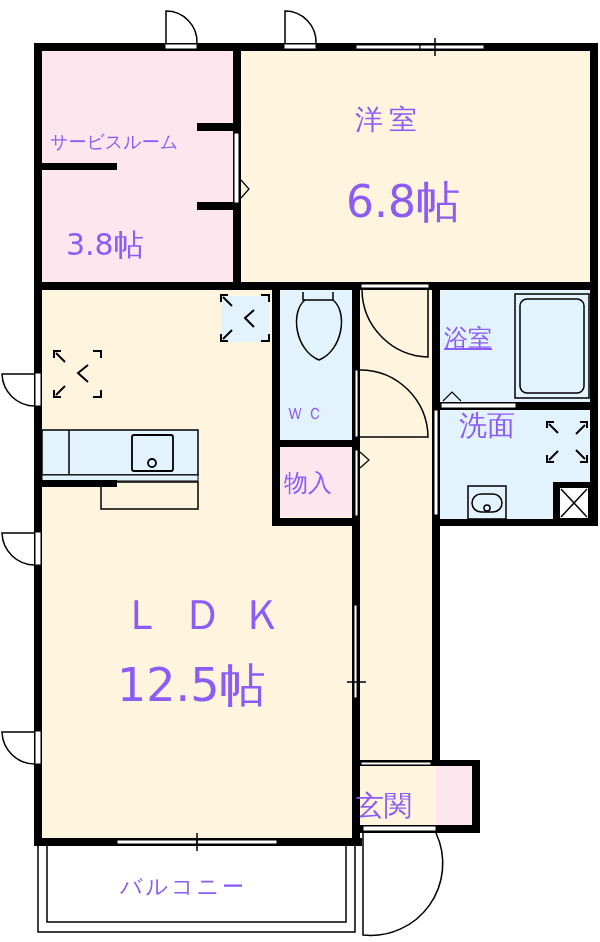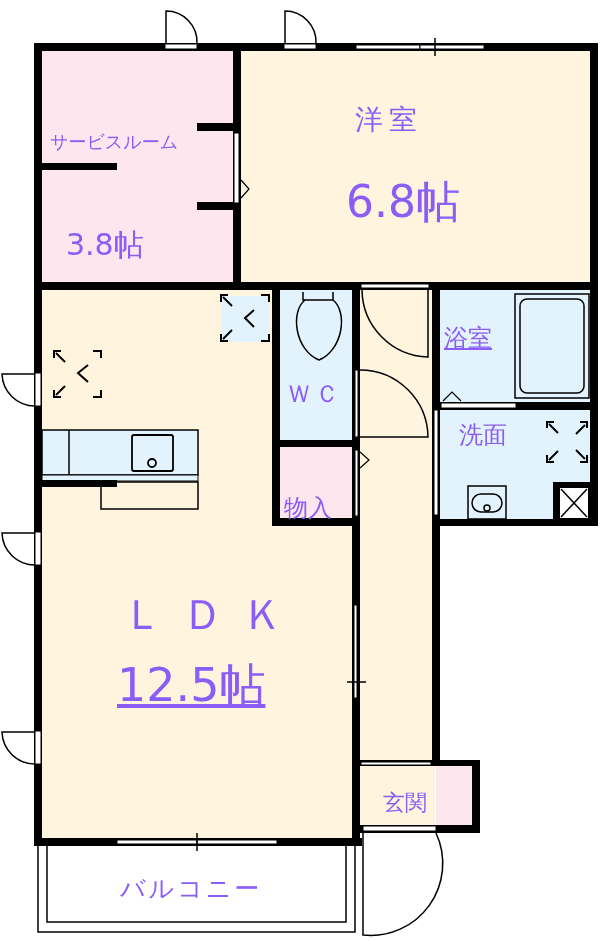--- a/index.html
+++ b/index.html
@@ -3,28 +3,28 @@
 <meta charset="utf-8">
 <style>
   html, body { margin: 0; padding: 0; background: #ffffff; }
   body { width: 600px; height: 942px; position: relative; overflow: hidden; font-family: "DejaVu Sans", "Liberation Sans", sans-serif; }
   #plan { position: absolute; left: 0; top: 0; width: 600px; height: 942px; }
   .label { position: absolute; color: #8b5cf6; white-space: nowrap; text-align: center; line-height: 1; }
   .lbl-service-name { left: 50px; top: 133px; font-size: 18px; letter-spacing: 0px; }
   .lbl-service-size { left: 66px; top: 195px; font-size: 30px; margin-top: 35px; }
   .lbl-western-name { left: 355px; top: 106px; font-size: 28px; letter-spacing: 6px; }
   .lbl-western-size { left: 346px; top: 180px; font-size: 44px; }
-  .lbl-wc { left: 287px; top: 382px; font-size: 24px; letter-spacing: 4px; }
+  .lbl-wc { left: 287px; top: 406px; font-size: 16px; letter-spacing: 4px; }
   .lbl-bath { left: 444px; top: 326px; font-size: 24px; text-decoration: underline; }
-  .lbl-wash { left: 459px; top: 423px; font-size: 24px; }
-  .lbl-storage { left: 284px; top: 471px; font-size: 24px; margin-top: 25px; }
+  .lbl-wash { left: 459px; top: 412px; font-size: 28px; }
+  .lbl-storage { left: 284px; top: 471px; font-size: 24px; }
   .lbl-ldk-name { left: 122px; top: 594px; font-size: 42px; letter-spacing: 18px; }
-  .lbl-ldk-size { left: 117px; top: 662px; font-size: 46px; text-decoration: underline; }
-  .lbl-entrance { left: 383px; top: 792px; font-size: 22px; }
-  .lbl-balcony { left: 120px; top: 876px; font-size: 25px; letter-spacing: 3px; }
+  .lbl-ldk-size { left: 117px; top: 662px; font-size: 46px; }
+  .lbl-entrance { left: 356px; top: 792px; font-size: 28px; }
+  .lbl-balcony { left: 120px; top: 876px; font-size: 22px; letter-spacing: 3px; }
 </style>
 </head>
 <body>
 
 <svg id="plan" viewBox="0 0 600 942" xmlns="http://www.w3.org/2000/svg">
 
   <rect x="42" y="50" width="195" height="232" fill="#fde6ee"></rect>
   <rect x="241" y="50" width="350" height="232" fill="#fff5de"></rect>
   <rect x="42" y="290" width="312" height="548" fill="#fff5de"></rect>
   <rect x="280" y="290" width="72" height="150" fill="#e3f3fd"></rect>

